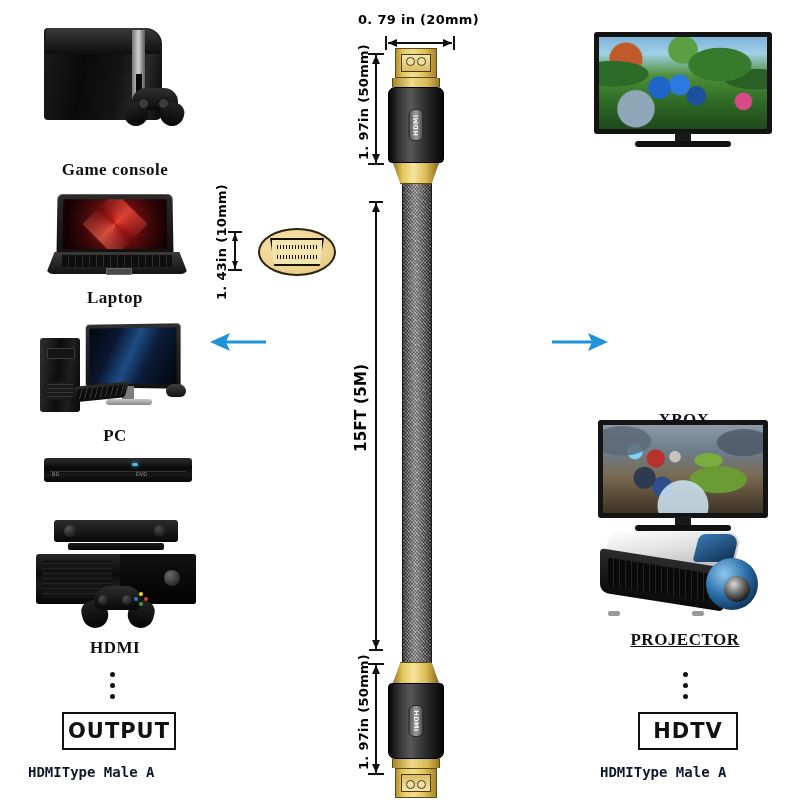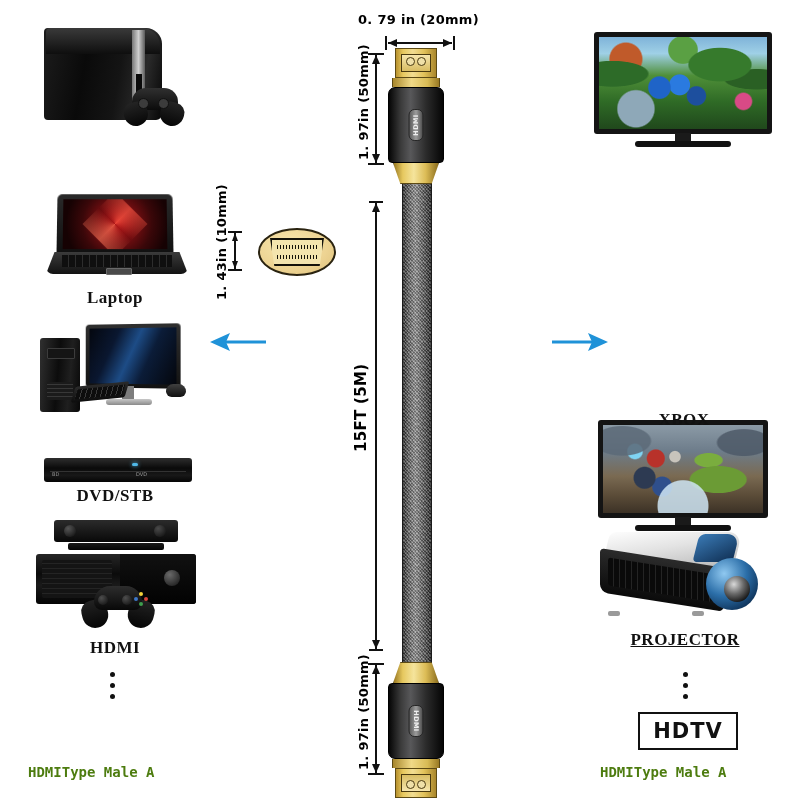--- a/index.html
+++ b/index.html
@@ -14,21 +14,21 @@
             white-space:nowrap;}
   .dimtext{font-family:"DejaVu Sans",sans-serif;font-size:13px;color:#000;
            font-weight:600;white-space:nowrap;letter-spacing:.3px;}
   .rot90{transform:rotate(-90deg);transform-origin:left top;}
 
   
   .iobox{border:2px solid #111;background:#fff;
          font-family:"DejaVu Sans",sans-serif;font-weight:700;font-size:21px;
          color:#111;text-align:center;line-height:34px;letter-spacing:1px;}
   .typetext{font-family:"DejaVu Sans Mono",monospace;font-weight:700;
-            font-size:14px;color:#4d7c0f;white-space:nowrap;letter-spacing:0px;}
+            font-size:14px;color:#0f172a;white-space:nowrap;letter-spacing:0px;}
   .vdots{display:flex;flex-direction:column;align-items:center;gap:6px;}
   .vdots i{display:block;width:5px;height:5px;border-radius:50%;background:#111;}
 
   
   .arrow svg{display:block;}
 
   
   .conn{position:absolute;width:56px;}
   .conn .tip{position:relative;width:40px;height:28px;margin:0 auto;
       background:linear-gradient(90deg,#b8922f 0%,#e8c95f 18%,#f2dd92 42%,#e2c25a 70%,#a9862b 100%);
@@ -379,20 +379,21 @@
         <div class="slot"></div>
       <div class="pad">
           <div class="b"></div>
           <div class="h1"></div>
           <div class="h2"></div>
         <div class="s1"></div>
           <div class="s2"></div>
         </div>
     </div>
   </div>
+  <div class="abs devlabel" style="left:0px;top:160px;width:230px;">Game console</div>
 
   <div class="abs" style="left:46px;top:194px;">
     <div class="laptop">
       <div class="lid">
           <div class="screen"></div>
         </div>
       <div class="base"></div>
         <div class="keys"></div>
         <div class="tp"></div>
     </div>
@@ -404,31 +405,31 @@
       <div class="tower"></div>
       <div class="mon">
           <div class="mscr"></div>
         </div>
       <div class="stand"></div>
         <div class="foot"></div>
       <div class="kb"></div>
         <div class="mouse"></div>
     </div>
   </div>
+  <div class="abs devlabel" style="left:0px;top:426px;width:230px;">PC</div>
 
   <div class="abs" style="left:44px;top:458px;">
     <div class="dvd">
       <div class="body"></div>
         <div class="line"></div>
         <div class="led"></div>
       <div class="logo">BD</div>
         <div class="txt">DVD</div>
     </div>
   </div>
-  <div class="abs devlabel" style="left:0px;top:486px;width:230px;">DVD/STB</div>
 
   <div class="abs" style="left:36px;top:520px;">
     <div class="xbox">
       <div class="kin">
           <div class="k1"></div>
           <div class="k2"></div>
         </div>
       <div class="kinstand"></div>
       <div class="box">
           <div class="half"></div>
@@ -451,20 +452,21 @@
     </div>
   </div>
   <div class="abs devlabel" style="left:0px;top:638px;width:230px;">HDMI</div>
 
   <div class="abs vdots" style="left:110px;top:672px;">
     <i></i>
       <i></i>
       <i></i>
   </div>
 
+  <div class="abs iobox" style="left:62px;top:712px;width:110px;height:34px;">OUTPUT</div>
 
   <div class="abs typetext" style="left:28px;top:764px;">HDMIType Male A</div>
 
   <div class="abs tv" style="left:594px;top:32px;width:178px;height:118px;">
     <div class="frame">
       <div class="scr">
           <div class="sc-jungle"></div>
         </div>
     </div>
     <div class="neck"></div>

